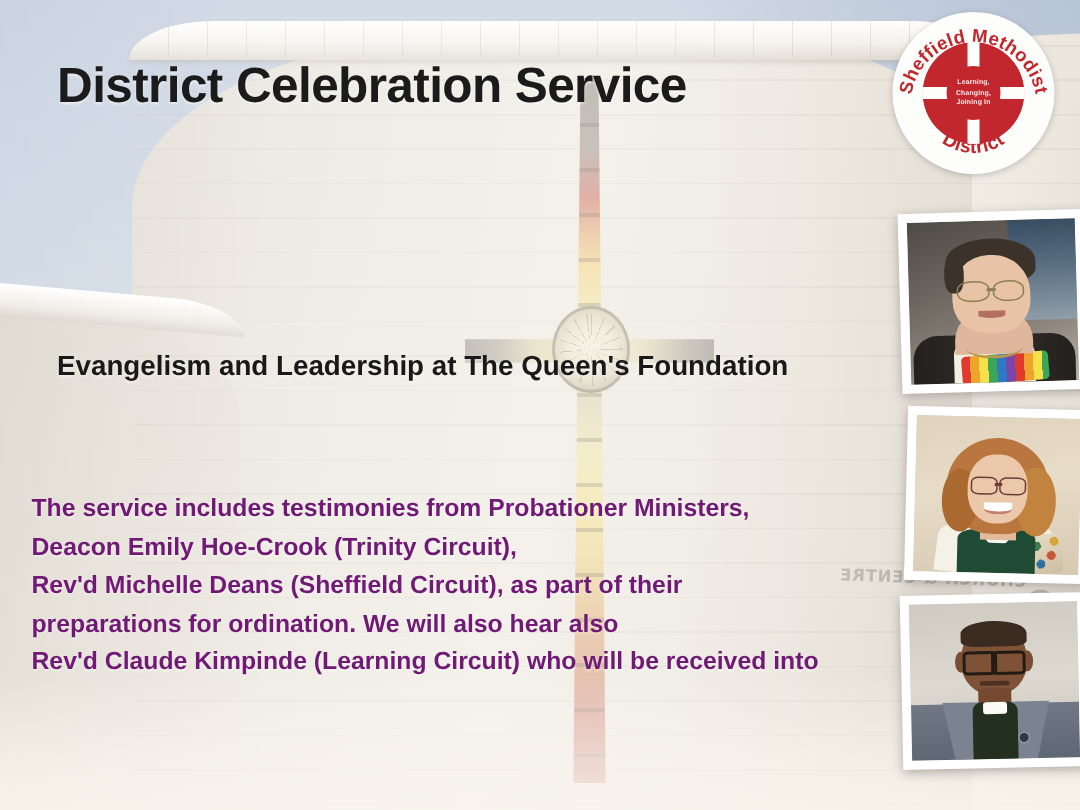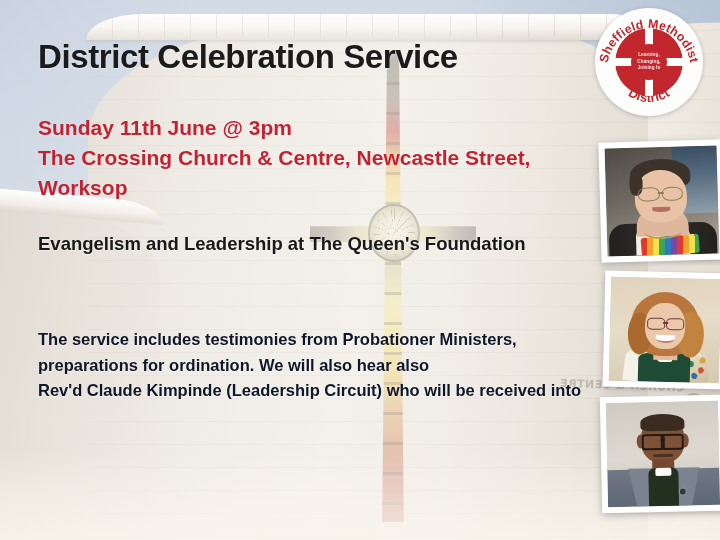--- a/index.html
+++ b/index.html
@@ -266,23 +266,23 @@
     left: 38px;
     top: 230px;
     color: #191919;
     font-size: 18.5px;
     font-weight: 700;
     line-height: 1.47;
     text-shadow: 0 1px 2px rgba(255,255,255,.5);
   }
   .block-detail {
     position: absolute;
-    left: 38px;
+    left: 21px;
     top: 327px;
-    color: #0f172a;
+    color: #701a75;
     font-size: 16.5px;
     font-weight: 700;
     line-height: 1.55;
     text-shadow: 0 1px 2px rgba(255,255,255,.5);
   }
 
   
   .logo {
     position: absolute;
     left: 595px;
@@ -491,34 +491,31 @@
     <div class="wall-sign-mark"></div>
 
     <div class="veil"></div>
     <div class="bottom-fade"></div>
   </div>
 
   <div class="content">
 
     <div class="headline">District Celebration Service</div>
 
-    <div class="block-when">
-      <div>Sunday 11th June @ 3pm</div>
-      <div>The Crossing Church &amp; Centre, Newcastle Street,</div>
-      <div>Worksop</div>
-    </div>
 
     <div class="block-preacher">
       <div>Evangelism and Leadership at The Queen's Foundation</div>
     </div>
 
     <div class="block-detail">
       <div>The service includes testimonies from Probationer Ministers,</div>
+      <div>Deacon Emily Hoe-Crook (Trinity Circuit),</div>
+      <div>Rev'd Michelle Deans (Sheffield Circuit), as part of their</div>
       <div>preparations for ordination. We will also hear also</div>
-      <div>Rev'd Claude Kimpinde (Leadership Circuit) who will be received into</div>
+      <div>Rev'd Claude Kimpinde (Learning Circuit) who will be received into</div>
     </div>
   </div>
 
   <div class="logo">
     <svg class="logo-arc" viewBox="0 0 108 108">
       <defs>
           <path id="arcTop" d="M 12,62 A 42,42 0 0 1 96,62"></path>
         </defs>
       <text><textPath href="#arcTop" startOffset="50%" text-anchor="middle">Sheffield Methodist</textPath></text>
     </svg>

